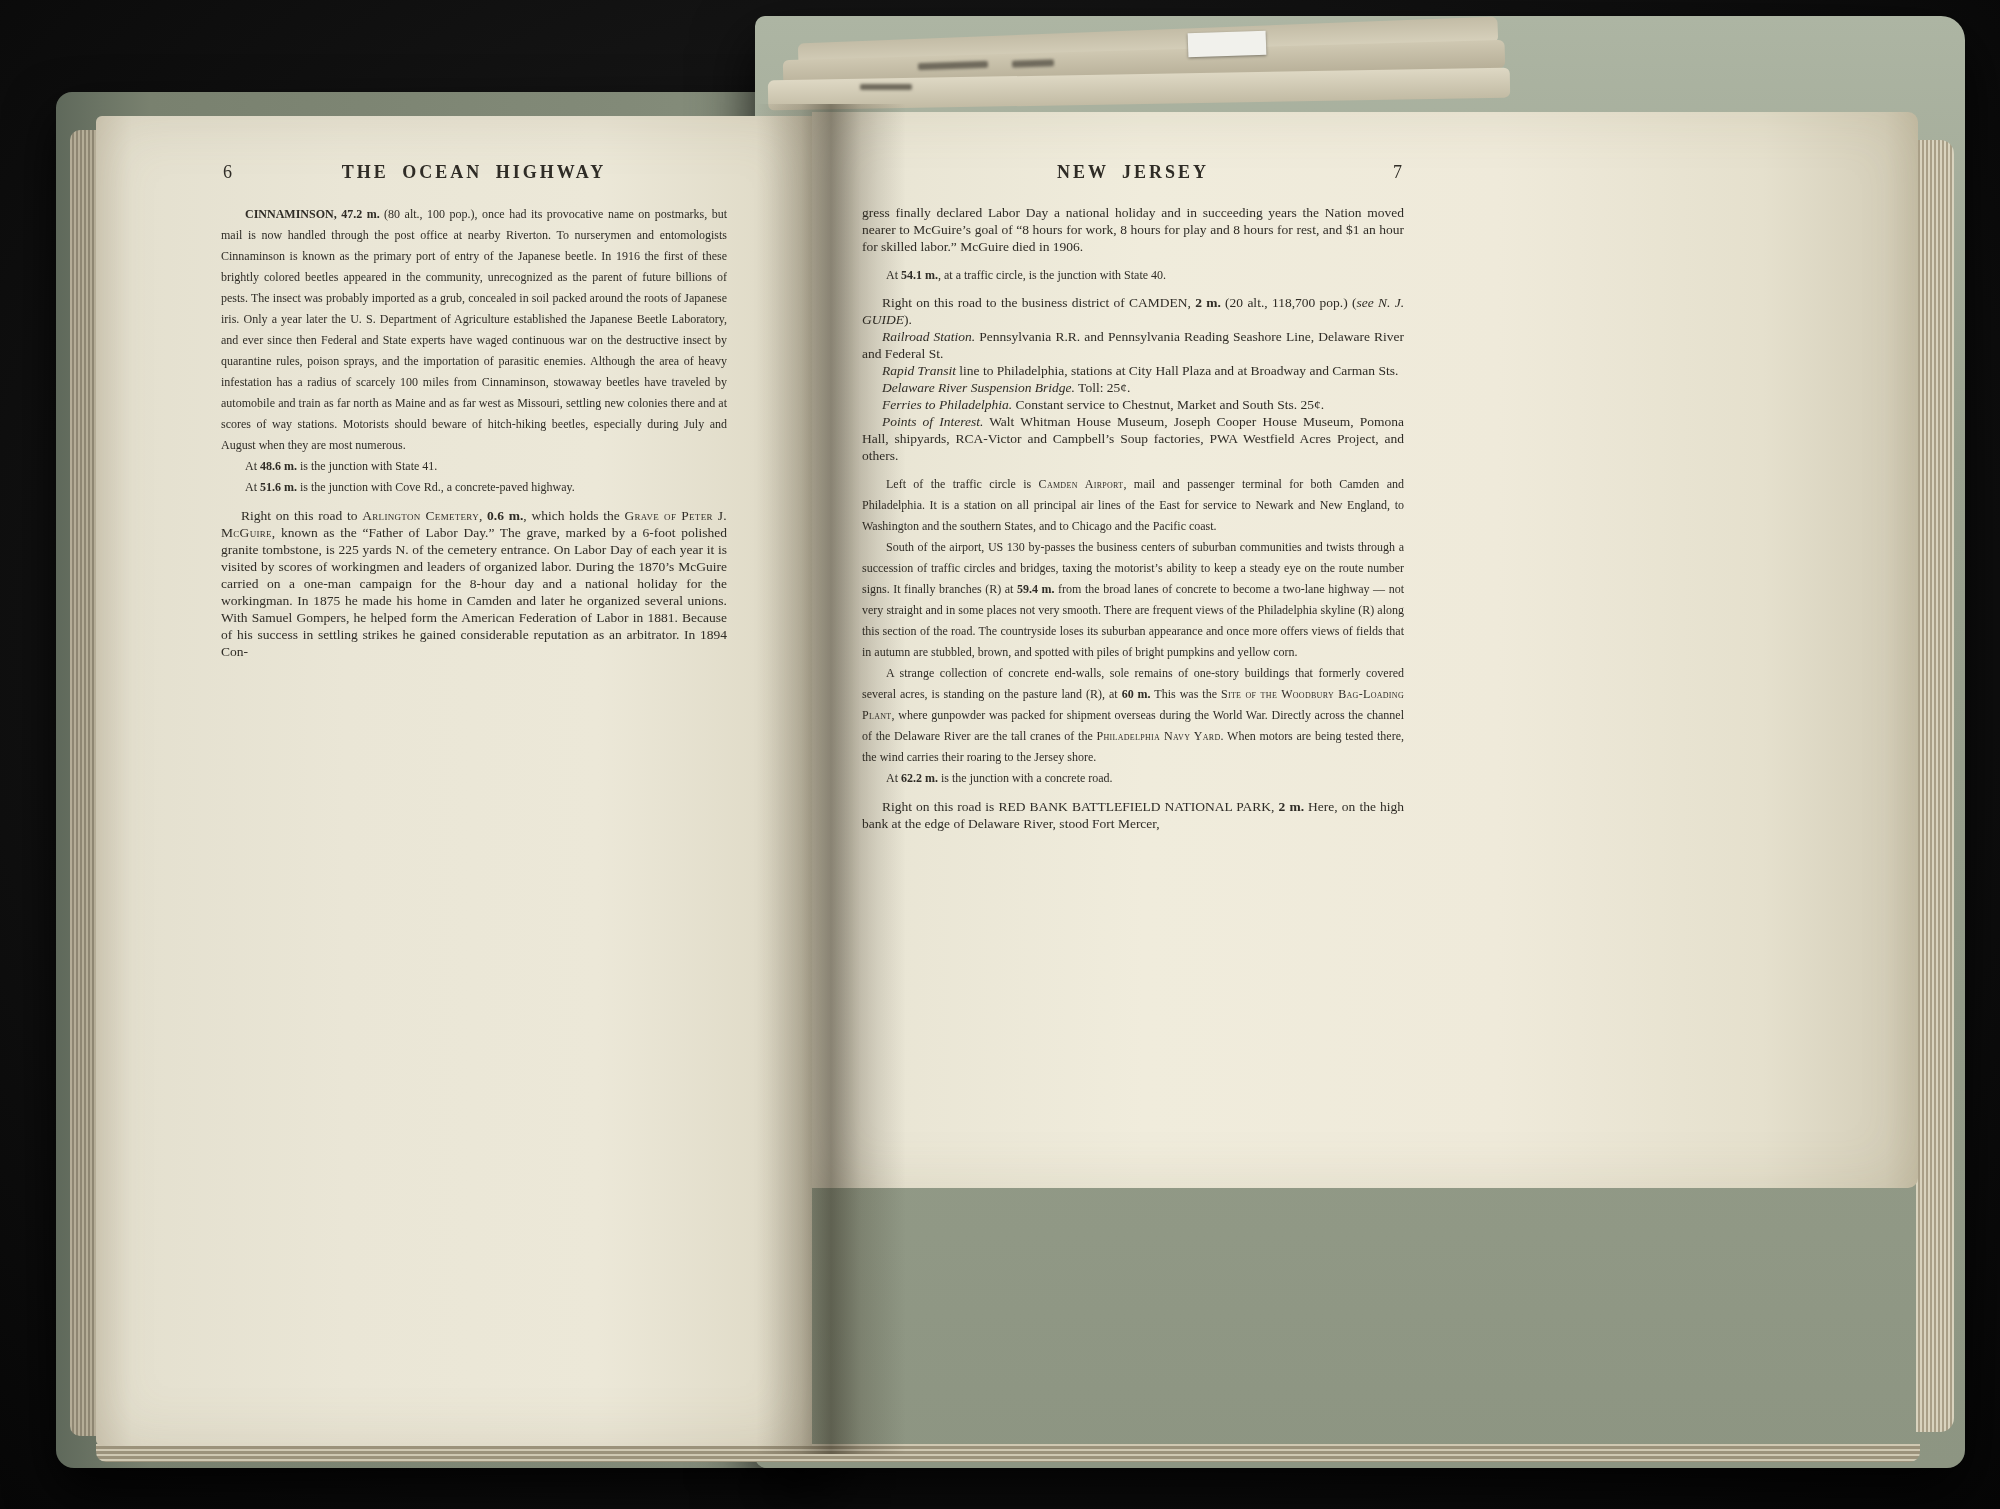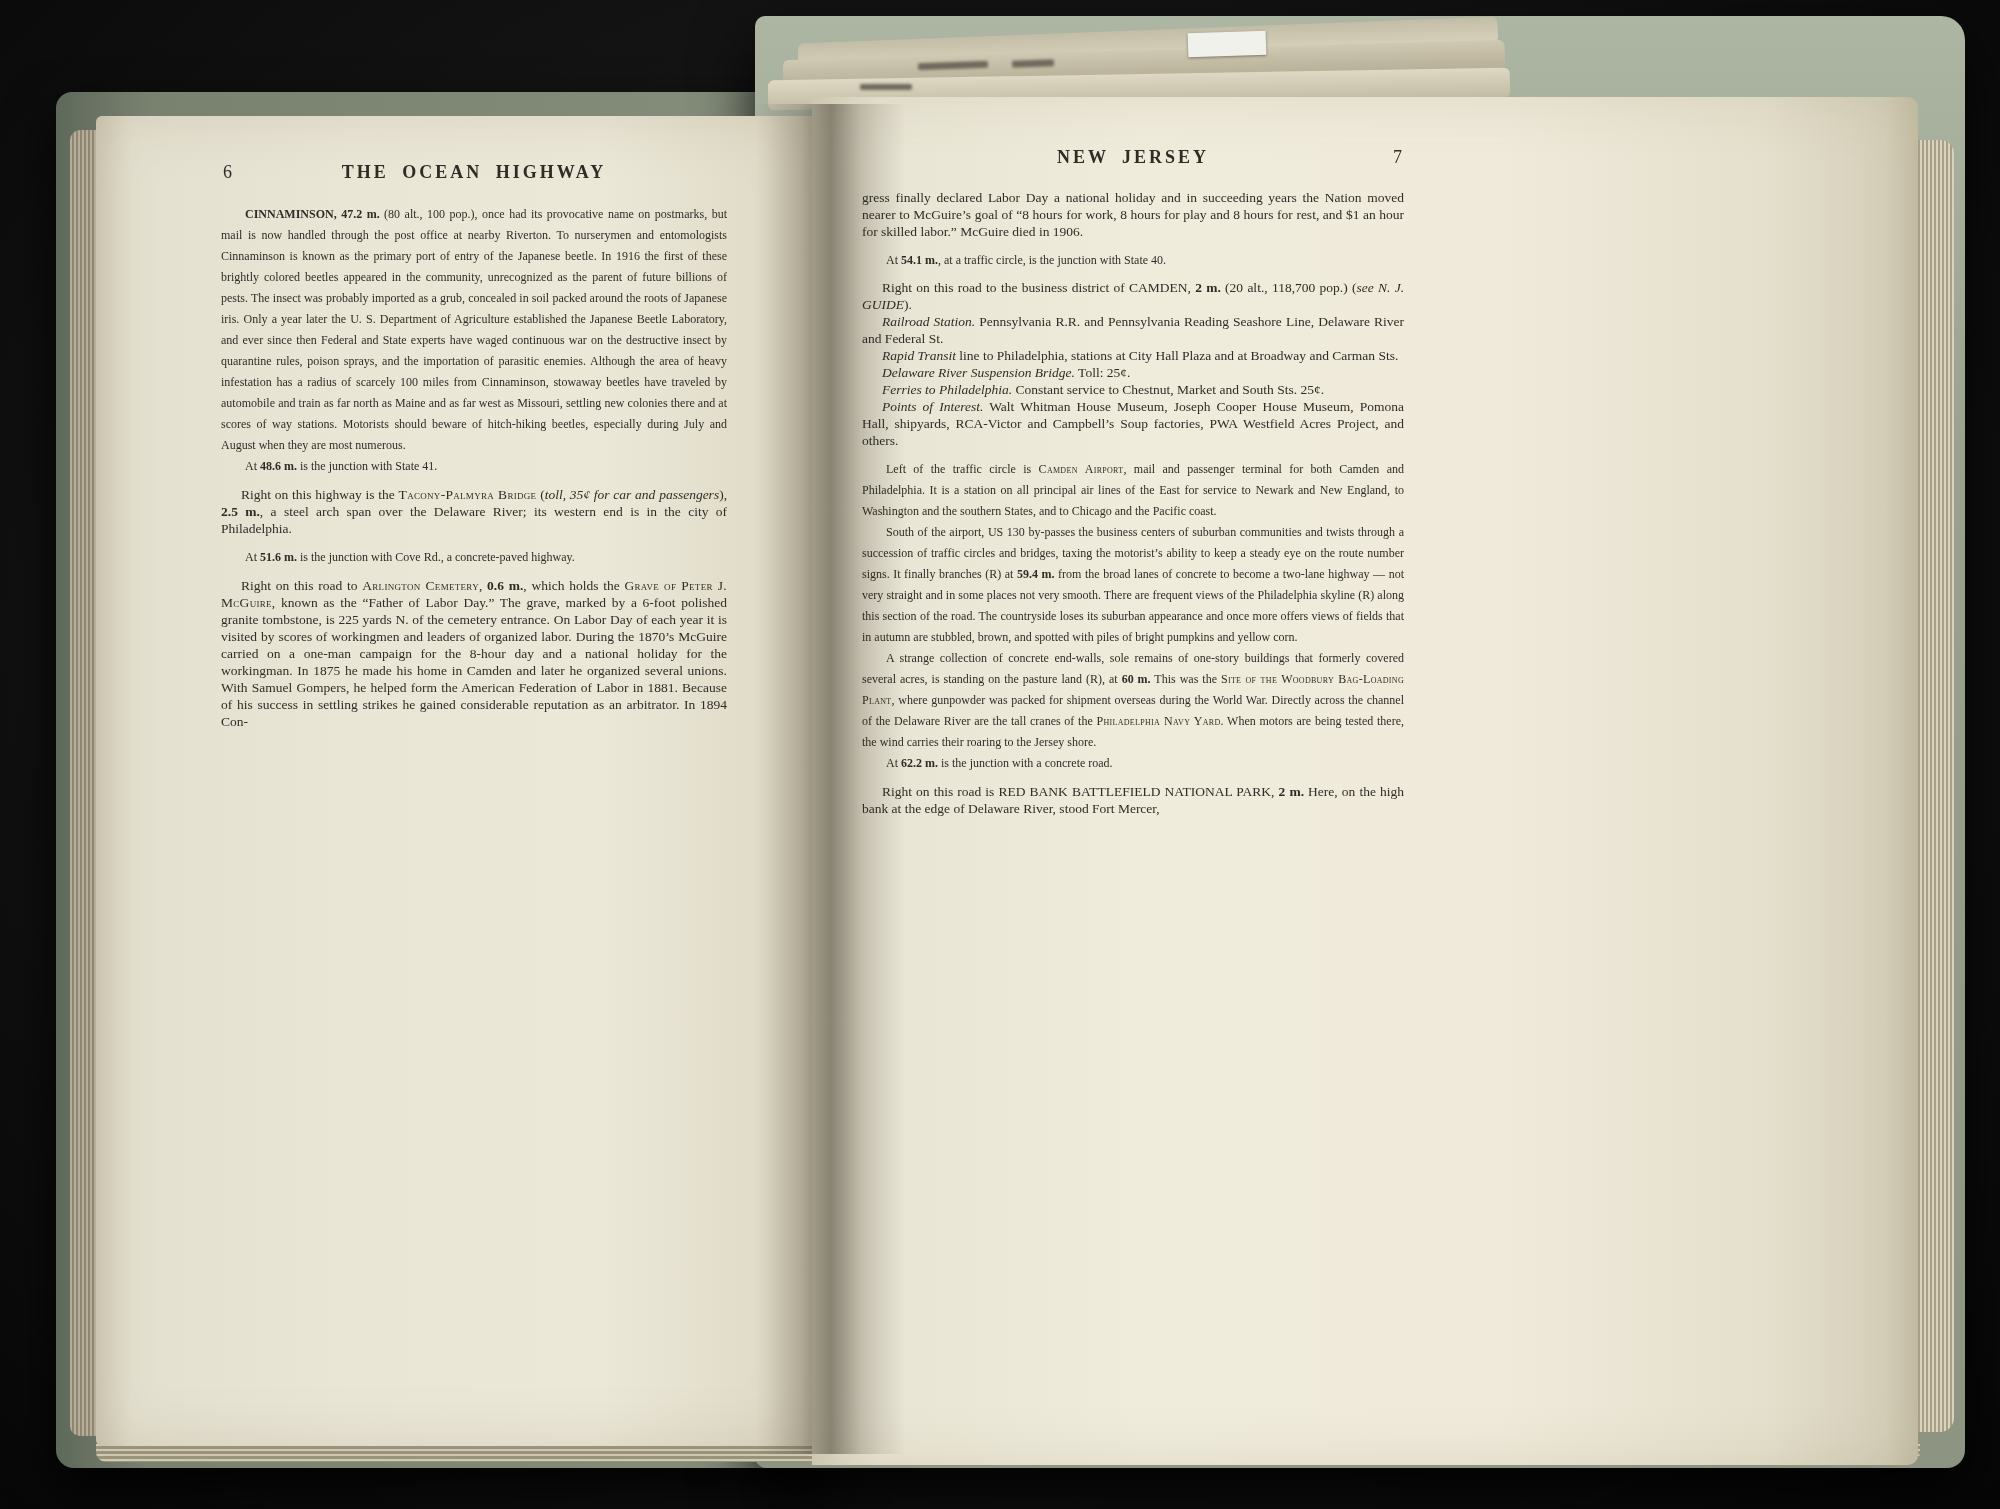--- a/index.html
+++ b/index.html
@@ -50,21 +50,21 @@
   }
   
   .page{position:absolute;color:#2f2c26;}
   .page-left{
     left:96px;top:116px;width:716px;height:1330px;
     background:linear-gradient(90deg,#d3cdba 0%,#e4e0cf 5%,#eae6d6 35%,#ece8d8 70%,#e0dbc8 94%,#d2ccb7 100%);
     border-radius:6px 0 0 6px;
     box-shadow:inset 0 0 60px rgba(120,105,70,0.18);
   }
   .page-right{
-    left:812px;top:97px;width:1106px;height:1368px;
+    left:812px;top:112px;width:1106px;height:1076px;
     background:linear-gradient(90deg,#d8d2bf 0%,#e9e5d4 6%,#f0ecdc 30%,#efeada 62%,#e5e0cd 86%,#d5cfba 97%,#c8c1aa 100%);
     border-radius:0 10px 10px 0;
     box-shadow:inset 0 0 60px rgba(120,105,70,0.15);
   }
   .gutter{
     position:absolute;left:756px;top:104px;width:150px;height:1350px;pointer-events:none;
     background:linear-gradient(90deg,rgba(40,32,18,0) 0%,rgba(40,32,18,0.18) 30%,rgba(28,22,10,0.42) 50%,rgba(40,32,18,0.18) 70%,rgba(40,32,18,0) 100%);
   }
   .inner-left{position:absolute;left:125px;top:46px;width:506px;}
   .inner-right{position:absolute;left:50px;top:50px;width:542px;}
@@ -110,21 +110,20 @@
 
   <div class="page page-left">
     <div class="inner-left">
       <div class="page-header">
         <span class="pagenum pn-left">6</span>
         <span class="running-title">THE OCEAN HIGHWAY</span>
       </div>
       <div class="text-block">
           <p class="blk para"><b>CINNAMINSON, 47.2 m.</b> (80 alt., 100 pop.), once had its provocative name on postmarks, but mail is now handled through the post office at nearby Riverton. To nurserymen and entomologists Cinnaminson is known as the primary port of entry of the Japanese beetle. In 1916 the first of these brightly colored beetles appeared in the community, unrecognized as the parent of future billions of pests. The insect was probably imported as a grub, concealed in soil packed around the roots of Japanese iris. Only a year later the U. S. Department of Agriculture established the Japanese Beetle Laboratory, and ever since then Federal and State experts have waged continuous war on the destructive insect by quarantine rules, poison sprays, and the importation of parasitic enemies. Although the area of heavy infestation has a radius of scarcely 100 miles from Cinnaminson, stowaway beetles have traveled by automobile and train as far north as Maine and as far west as Missouri, settling new colonies there and at scores of way stations. Motorists should beware of hitch-hiking beetles, especially during July and August when they are most numerous.</p>
           <p class="blk para">At <b>48.6 m.</b> is the junction with State 41.</p>
-          <p class="blk small">Right on this highway is the <span class="sc">Tacony-Palmyra Bridge</span> (<i>toll, 35¢ for car and passengers</i>), <b>2.5 m.</b>, a steel arch span over the Delaware River; its western end is in the city of Philadelphia.</p>
           <p class="blk para">At <b>51.6 m.</b> is the junction with Cove Rd., a concrete-paved highway.</p>
           <p class="blk small">Right on this road to <span class="sc">Arlington Cemetery</span>, <b>0.6 m.</b>, which holds the <span class="sc">Grave of Peter J. McGuire</span>, known as the “Father of Labor Day.” The grave, marked by a 6-foot polished granite tombstone, is 225 yards N. of the cemetery entrance. On Labor Day of each year it is visited by scores of workingmen and leaders of organized labor. During the 1870’s McGuire carried on a one-man campaign for the 8-hour day and a national holiday for the workingman. In 1875 he made his home in Camden and later he organized several unions. With Samuel Gompers, he helped form the American Federation of Labor in 1881. Because of his success in settling strikes he gained considerable reputation as an arbitrator. In 1894 Con-</p>
         </div>
     </div>
   </div>
 
   <div class="page page-right">
     <div class="inner-right">
       <div class="page-header">
         <span class="running-title">NEW JERSEY</span>

